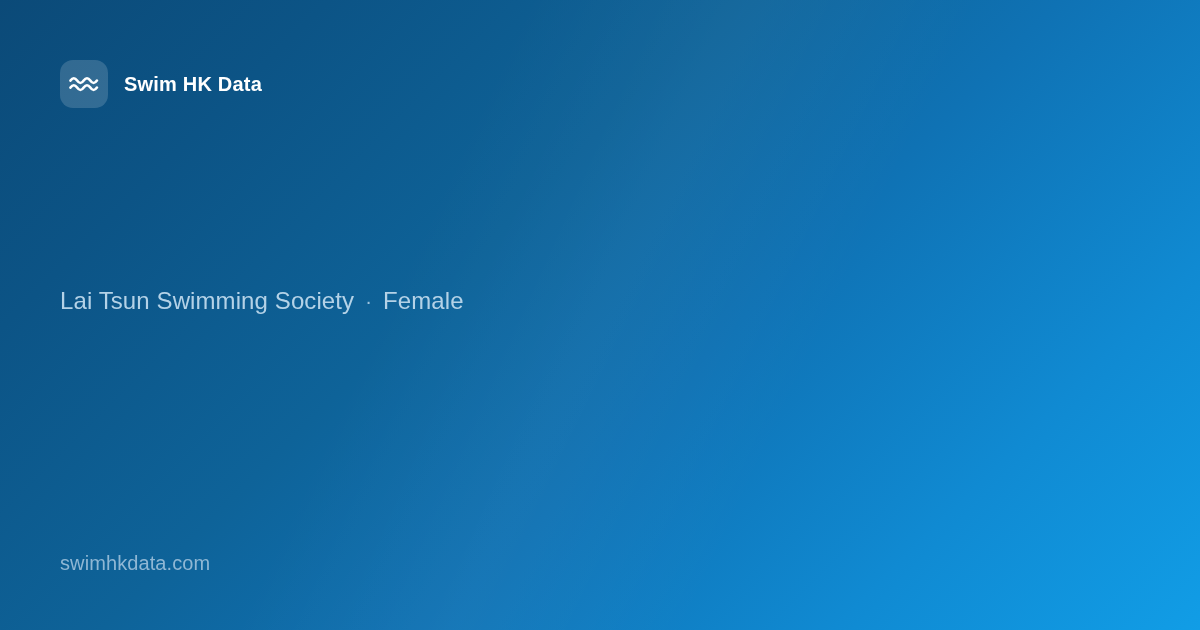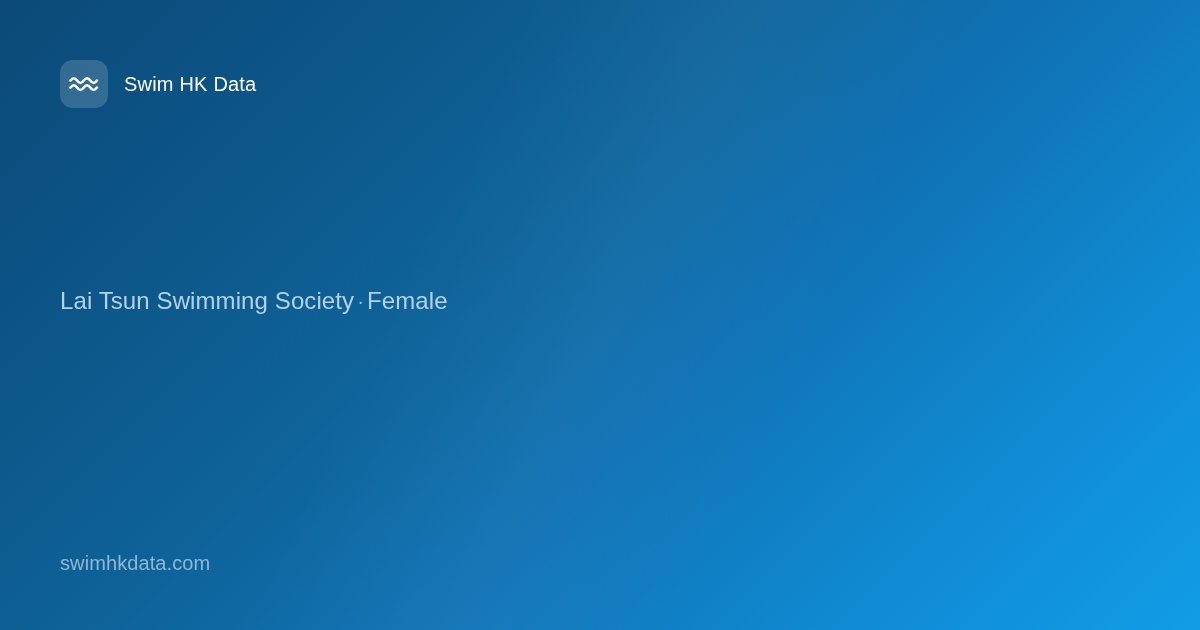--- a/index.html
+++ b/index.html
@@ -61,21 +61,21 @@
     align-items:center;
     justify-content:center;
     flex:none;
   }
 
   .brand-mark svg { display:block; }
 
   .brand-name {
     color:#ffffff;
     font-size:20px;
-    font-weight:400;
+    font-weight:700;
     letter-spacing:0.2px;
     white-space:nowrap;
   }
 
   
   .main {
     position:absolute;
     left:60px;
     top:272px;
     max-width:1080px;
@@ -92,21 +92,21 @@
 
   .athlete-meta {
     margin-top:14px;
     color:#b4d2e7;
     font-size:24px;
     font-weight:400;
     line-height:1.25;
     letter-spacing:0.1px;
     display:flex;
     align-items:center;
-    gap:3px;
+    gap:11px;
     white-space:nowrap;
   }
 
   .meta-sep {
     color:#9ec4de;
     font-size:20px;
   }
 
   
   .footer {

